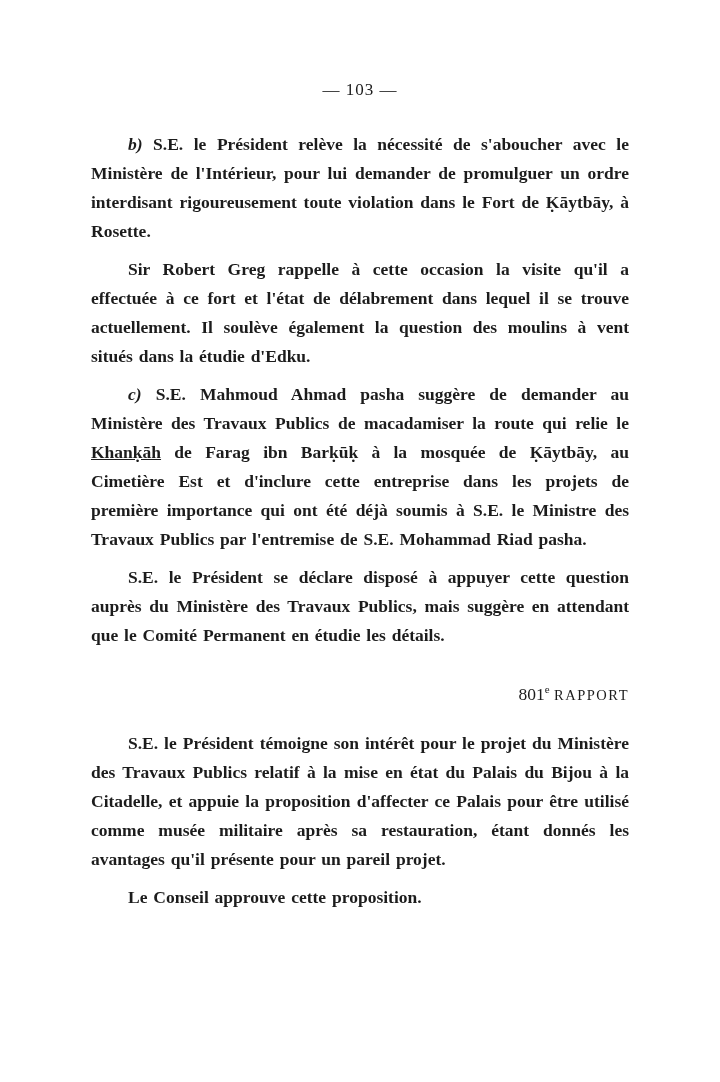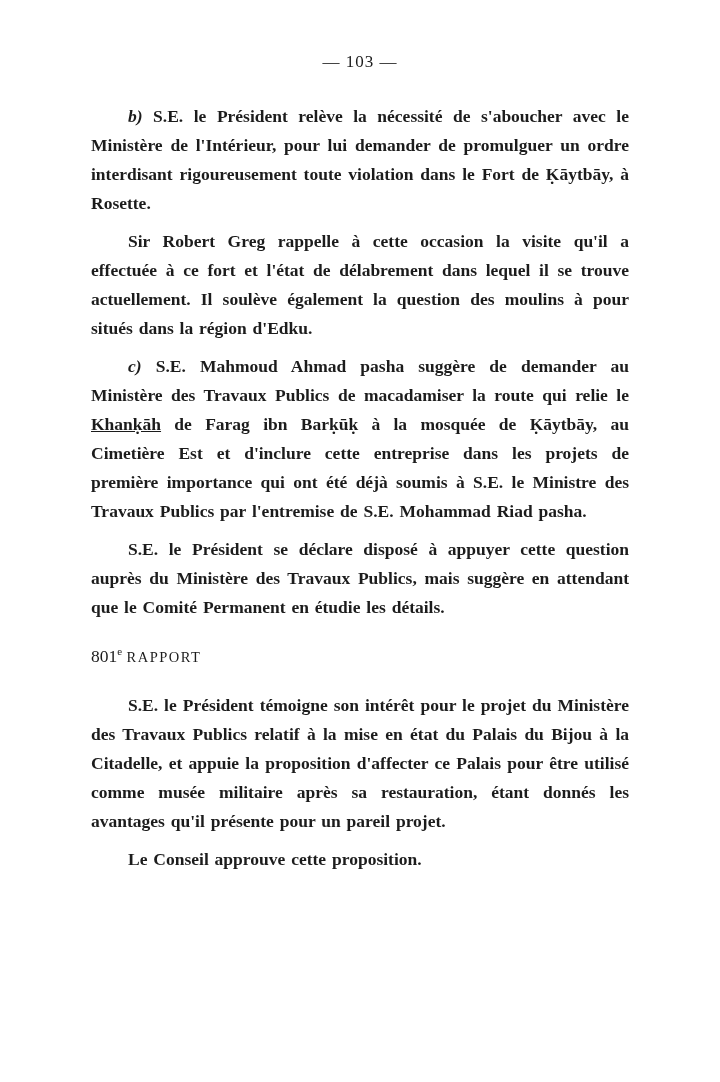--- a/index.html
+++ b/index.html
@@ -11,21 +11,21 @@
     width: 720px;
     height: 1082px;
     overflow: hidden;
     font-family: "Liberation Serif", "DejaVu Serif", serif;
     color: #1c1c1c;
     -webkit-font-smoothing: antialiased;
   }
   .page {
     width: 538px;
     margin: 0 auto;
-    padding-top: 52px;
+    padding-top: 80px;
   }
   .page-number-line {
     text-align: center;
     font-size: 17px;
     letter-spacing: 1px;
     margin-bottom: 30px;
   }
   p.body-par {
     font-size: 17.5px;
     line-height: 29px;
@@ -36,43 +36,43 @@
     font-weight: bold;
   }
   p.body-par em.par-marker {
     font-style: italic;
   }
   span.u {
     text-decoration: underline;
     margin-top: 26px;
   }
   .section-heading {
-    text-align: left;
-    margin: 24px 0 24px 0;
+    text-align: right;
+    margin: 34px 0 24px 0;
     font-size: 17.5px;
   }
   .section-heading sup {
     font-size: 11px;
     line-height: 0;
   }
   .section-heading .rapport-title {
     font-size: 14.5px;
     letter-spacing: 1.5px;
   }
 </style>
 </head>
 <body>
 
 <div class="page">
 
   <div class="page-number-line">— 103 —</div>
 
   <p class="body-par"><em class="par-marker">b)</em> <span>S.E. le Président relève la nécessité de s'aboucher avec le Ministère de l'Intérieur, pour lui demander de promulguer un ordre interdisant rigoureusement toute violation dans le Fort de Ḳāytbāy, à Rosette.</span></p>
 
-  <p class="body-par"><span>Sir Robert Greg rappelle à cette occasion la visite qu'il a effectuée à ce fort et l'état de délabrement dans lequel il se trouve actuellement. Il soulève également la question des moulins à pour situés dans la région d'Edku.</span></p>
+  <p class="body-par"><span>Sir Robert Greg rappelle à cette occasion la visite qu'il a effectuée à ce fort et l'état de délabrement dans lequel il se trouve actuellement. Il soulève également la question des moulins à vent situés dans la étudie d'Edku.</span></p>
 
 
   <p class="body-par"><em class="par-marker">c)</em> <span>S.E. Mahmoud Ahmad pasha suggère de demander au Ministère des Travaux Publics de macadamiser la route qui relie le </span><span class="u">Khanḳāh</span><span> de Farag ibn Barḳūḳ à la mosquée de Ḳāytbāy, au Cimetière Est et d'inclure cette entreprise dans les projets de première importance qui ont été déjà soumis à S.E. le Ministre des Travaux Publics par l'entremise de S.E. Mohammad Riad pasha.</span></p>
 
   <p class="body-par"><span>S.E. le Président se déclare disposé à appuyer cette question auprès du Ministère des Travaux Publics, mais suggère en attendant que le Comité Permanent en étudie les détails.</span></p>
 
 
   <div class="section-heading"><span>801</span><sup>e</sup> <span class="rapport-title">RAPPORT</span></div>
 
   <p class="body-par"><span>S.E. le Président témoigne son intérêt pour le projet du Ministère des Travaux Publics relatif à la mise en état du Palais du Bijou à la Citadelle, et appuie la proposition d'affecter ce Palais pour être utilisé comme musée militaire après sa restauration, étant donnés les avantages qu'il présente pour un pareil projet.</span></p>

